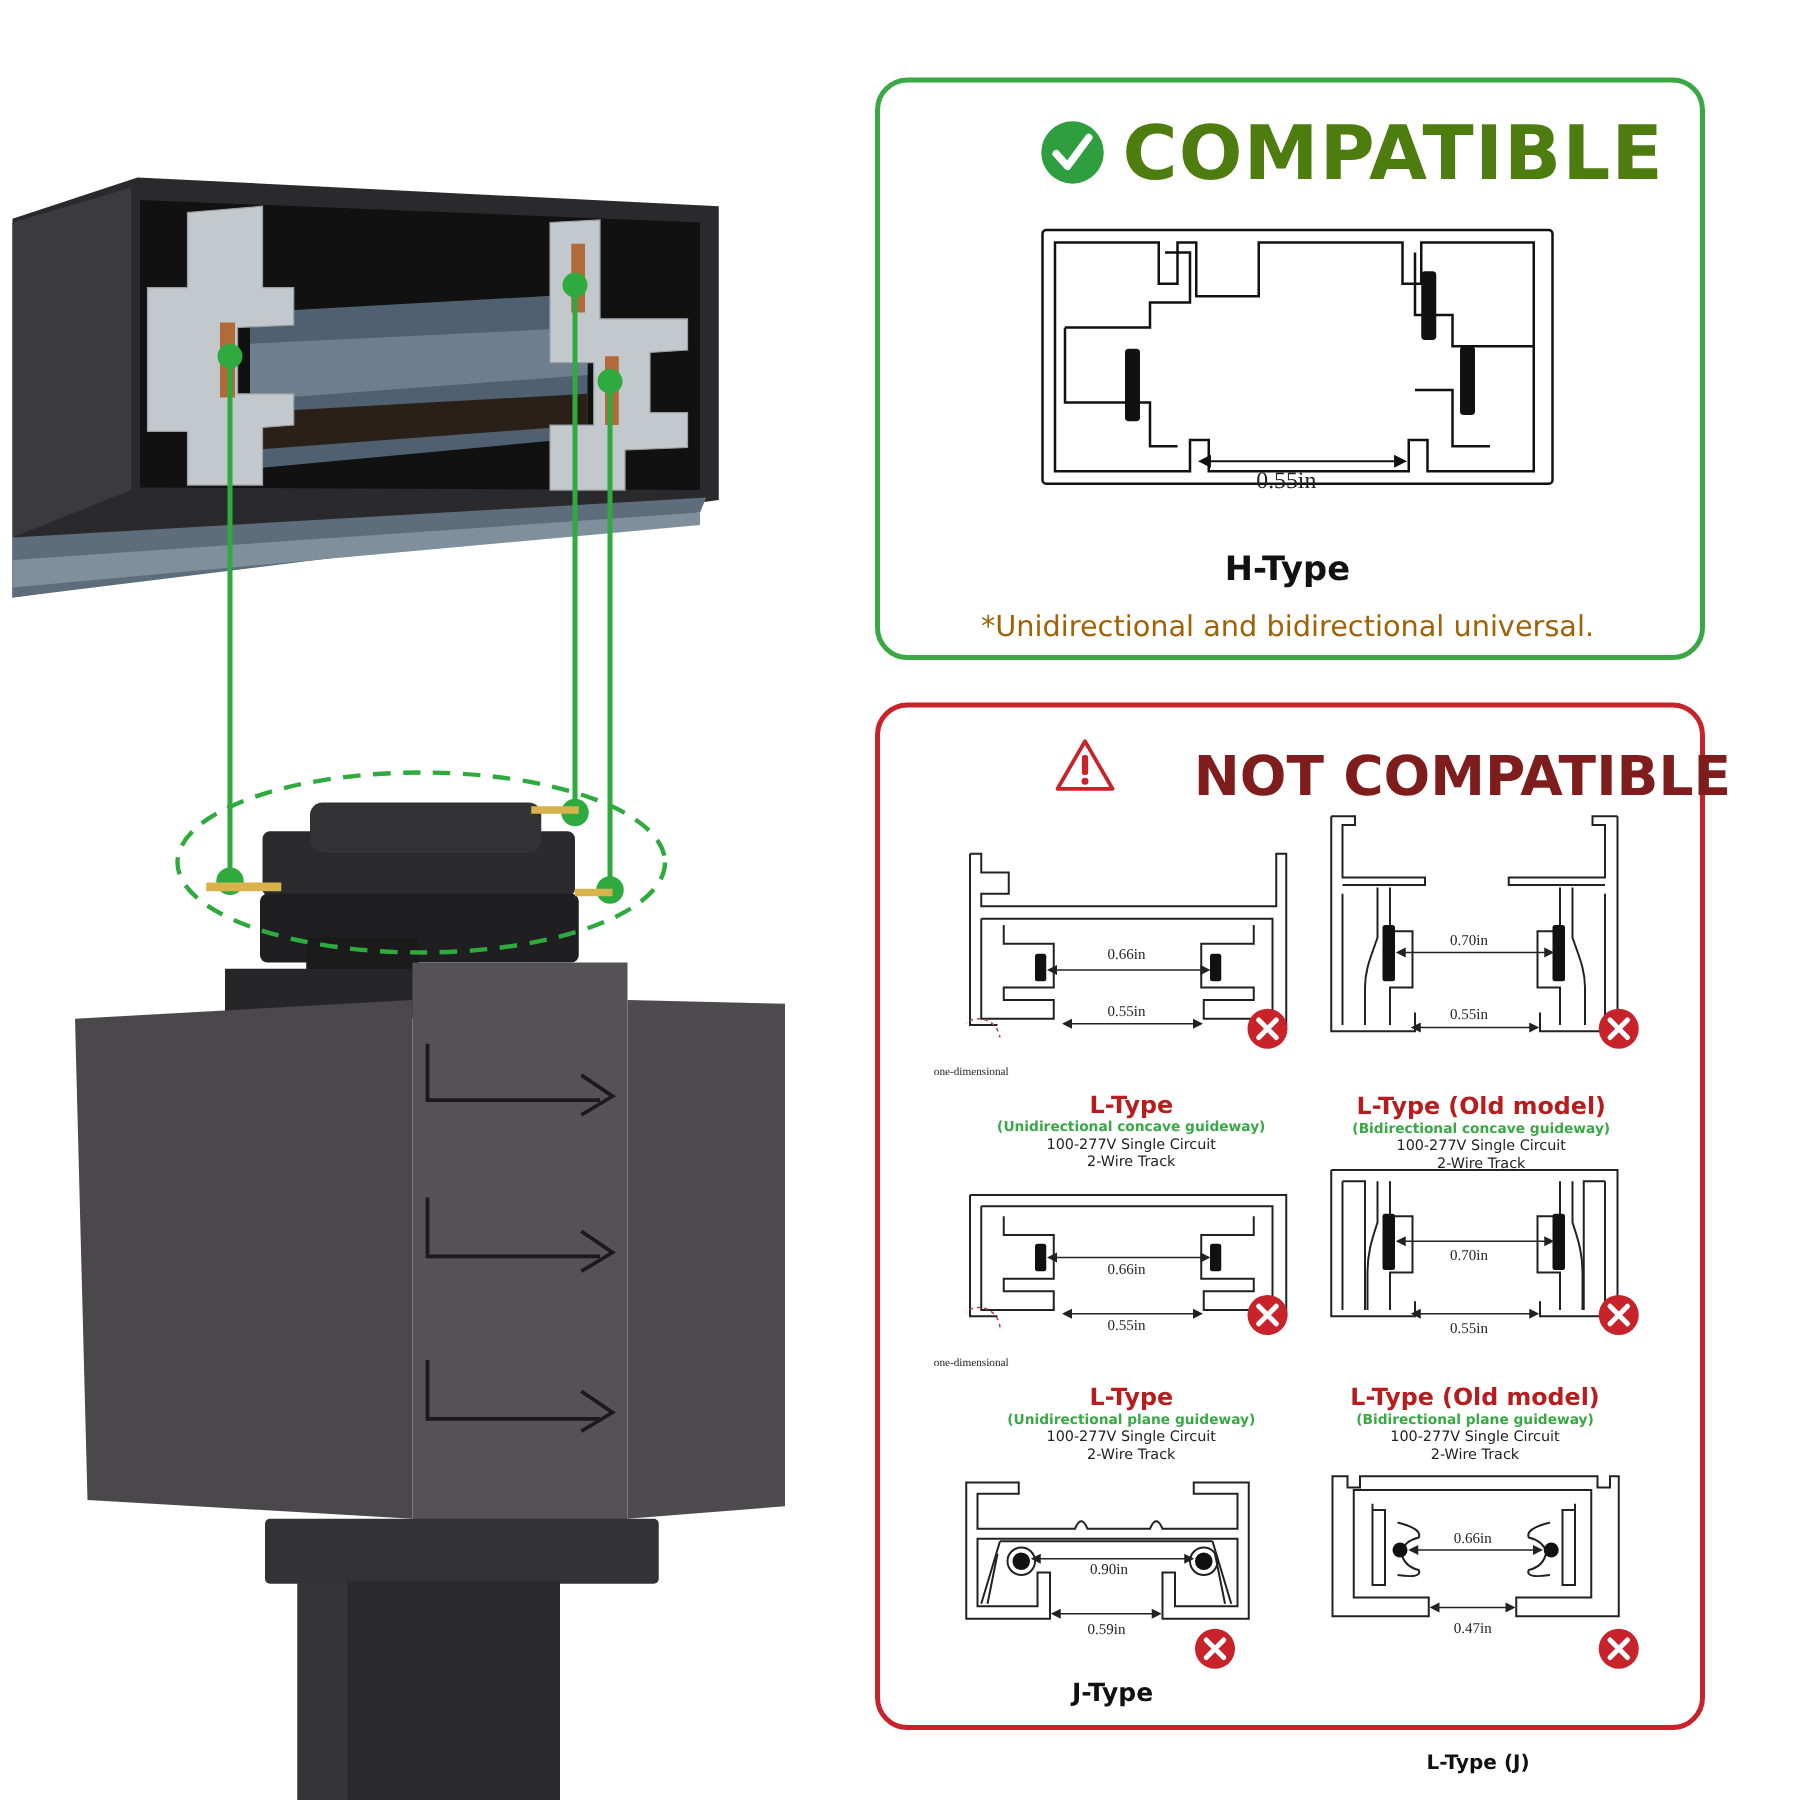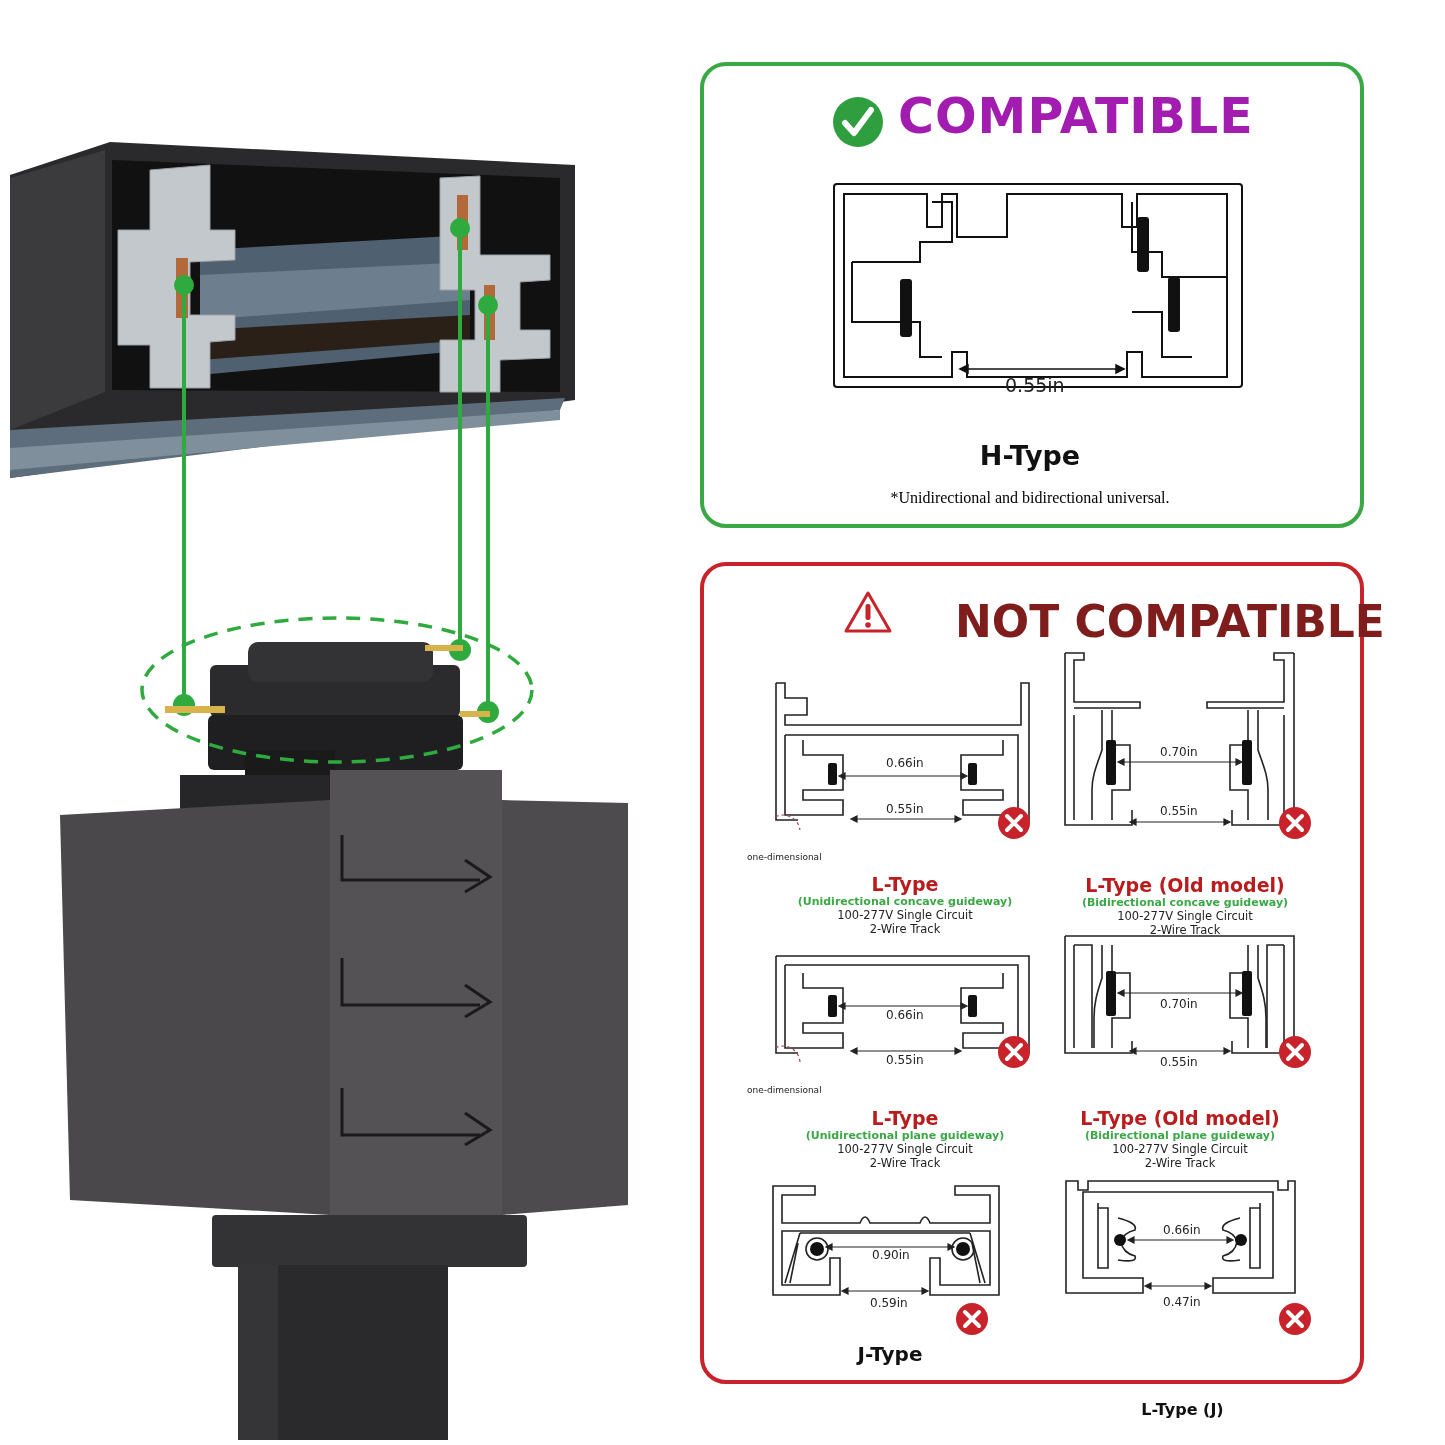--- a/index.html
+++ b/index.html
@@ -2,27 +2,27 @@
 <html><head>
 <meta charset="utf-8">
 <style>
   html,body{margin:0;padding:0;background:#fff;}
   body{width:1445px;height:1445px;position:relative;overflow:hidden;font-family:"DejaVu Sans","Liberation Sans",sans-serif;}
   .abs{position:absolute;}
   .panel{position:absolute;border-radius:26px;background:#fff;box-sizing:border-box;}
   .panel-ok{left:700px;top:62px;width:664px;height:466px;border:4px solid #3aa845;}
   .panel-bad{left:700px;top:562px;width:664px;height:822px;border:4px solid #c8232a;}
   .ttl{position:absolute;font-weight:bold;white-space:nowrap;}
-  .ok-title{left:898px;top:88px;font-size:49px;color:#a21caf;letter-spacing:1px;}
+  .ok-title{left:898px;top:88px;font-size:60px;color:#4d7c0f;letter-spacing:1px;}
   .bad-title{left:955px;top:596px;font-size:44px;color:#7f1d1d;}
   .cap{position:absolute;text-align:center;white-space:nowrap;margin-top:24px;}
   .name{font-weight:bold;color:#b91c1c;font-size:19px;}
   .sub{font-weight:bold;color:#3aa845;font-size:11px;}
   .spec{color:#222;font-size:11.5px;line-height:14px;}
-  .dim{position:absolute;font-size:12px;color:#222;white-space:nowrap;}
+  .dim{position:absolute;font-size:12px;color:#222;white-space:nowrap;font-family:Liberation Serif, serif;}
   .xmark{position:absolute;width:34px;height:34px;}
   .blk{font-weight:bold;color:#111;}
 </style>
 </head>
 <body>
 
 <svg class="abs" style="left:0;top:0" width="690" height="1445" viewBox="0 0 690 1445">
 
   <g>
     <polygon points="10,175 110,142 575,165 575,400 10,478" fill="#2a2a2c"></polygon>
@@ -105,21 +105,21 @@
   <rect x="305" y="35" width="12" height="55" rx="3" fill="#111"></rect>
   <rect x="336" y="95" width="12" height="55" rx="3" fill="#111"></rect>
   <g stroke="#111" stroke-width="1.5" fill="#111">
     <line x1="130" y1="187" x2="290" y2="187"></line>
     <polygon points="128,187 136,183 136,191"></polygon>
     <polygon points="292,187 284,183 284,191"></polygon>
   </g>
 </svg>
 <div class="dim" style="left:1005px;top:374px;font-size:19px;">0.55in</div>
 <div class="cap blk" style="left:900px;top:416px;width:260px;font-size:27px;">H-Type</div>
-<div class="cap" style="left:715px;top:465px;width:630px;font-size:16px;color:#000000;font-family:Liberation Serif, serif;">*Unidirectional and bidirectional universal.</div>
+<div class="cap" style="left:715px;top:465px;width:630px;font-size:23px;color:#a16207;">*Unidirectional and bidirectional universal.</div>
 
 <div class="panel panel-bad"></div>
 <svg class="abs" style="left:843px;top:590px" width="50" height="44" viewBox="0 0 50 44">
   <path d="M25,3 L47,41 L3,41 Z" fill="none" stroke="#c8232a" stroke-width="3" stroke-linejoin="round"></path>
   <rect x="22.5" y="14" width="5" height="16" rx="2" fill="#c8232a"></rect>
   <circle cx="25" cy="35" r="2.8" fill="#c8232a"></circle>
 </svg>
 <div class="ttl bad-title">NOT COMPATIBLE</div>
 
 <svg class="abs" style="left:773px;top:680px" width="262" height="150" viewBox="0 0 262 150">

